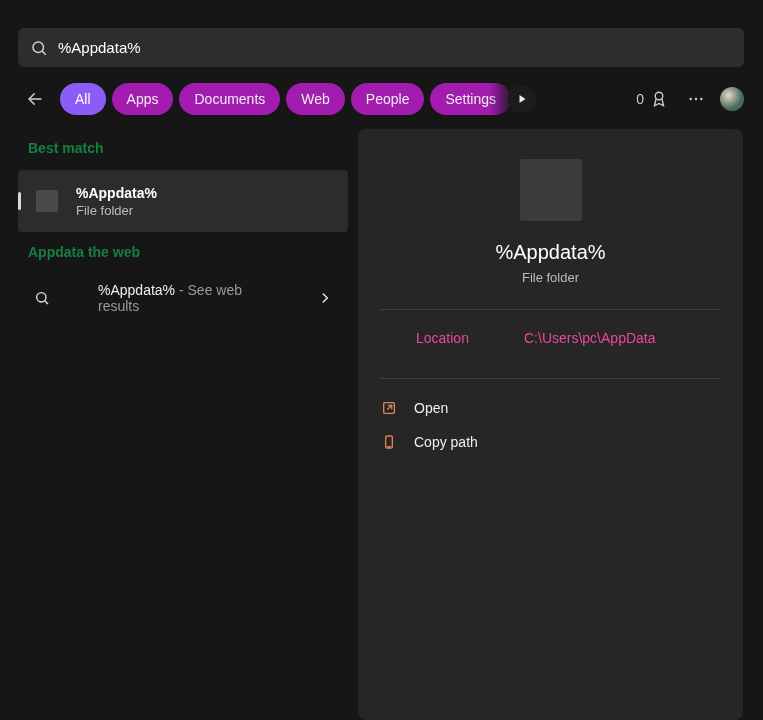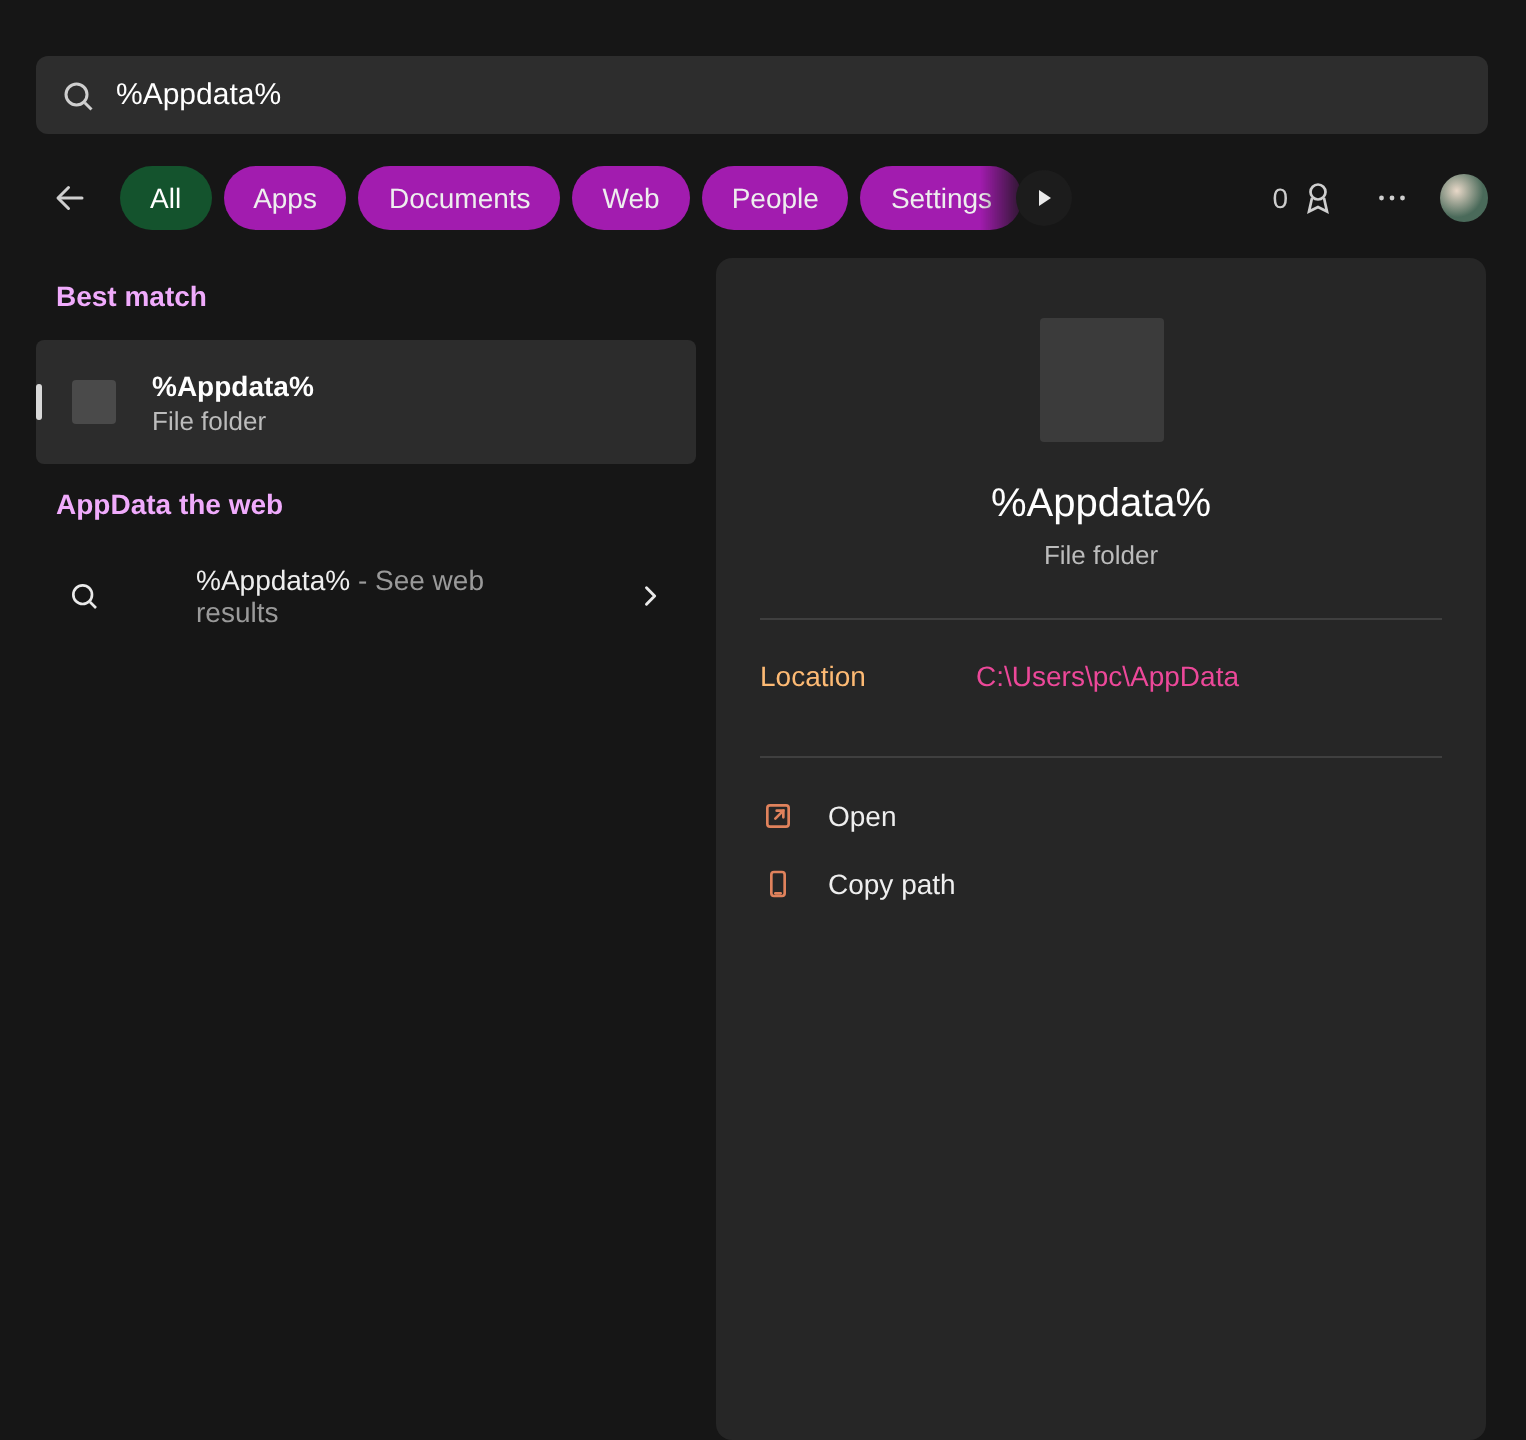--- a/index.html
+++ b/index.html
@@ -57,21 +57,21 @@
       padding: 0 15px;
       border-radius: 16px;
       background: #a21caf;
       color: #eee;
       display: flex;
       align-items: center;
       font-size: 14px;
       white-space: nowrap;
       flex: none;
     }
-    .pill.active { background: #14532d; color: #fff; }
+    .pill.active { background: #8b5cf6; color: #fff; }
     .scroll-indicator {
       width: 28px; height: 28px;
       border-radius: 50%;
       background: #1c1c1c;
       display: flex; align-items: center; justify-content: center;
       margin-left: -12px;
       position: relative;
       z-index: 2;
     }
     .spacer { flex: 1; }
@@ -95,21 +95,21 @@
     }
     
     .left-col {
       position: absolute;
       left: 18px; top: 130px;
       width: 330px;
     }
     .section-title {
       font-size: 14px;
       font-weight: 600;
-      color: #f0abfc;
+      color: #15803d;
       margin: 10px 10px 14px 10px;
     }
     .result-card {
       background: #2c2c2c;
       border-radius: 4px;
       height: 62px;
       display: flex;
       align-items: center;
       padding: 0 18px;
       position: relative;
@@ -174,21 +174,21 @@
     .hr {
       height: 1px;
       background: #3f3f3f;
       margin: 24px 0 12px 0;
     }
     .kv-row {
       display: flex;
       padding: 8px 0;
       font-size: 14px;
     }
-    .kv-row .k { width: 108px; color: #fdba74; }
+    .kv-row .k { width: 108px; color: #ec4899; margin-left: 36px; }
     .kv-row .v { color: #ec4899; }
     .action-row {
       display: flex;
       align-items: center;
       padding: 8px 0;
       font-size: 14px;
       color: #eee;
       gap: 16px;
     }
     .action-row .aicon {
@@ -255,21 +255,21 @@
 <div class="left-col">
   <div class="section-title">Best match</div>
   <div class="result-card">
     <div class="accent"></div>
     <div class="folder-thumb"></div>
     <div class="lines">
       <div class="t1">%Appdata%</div>
       <div class="t2">File folder</div>
     </div>
   </div>
-  <div class="section-title">AppData the web</div>
+  <div class="section-title">Appdata the web</div>
   <div class="web-row">
     <span class="magnify-sm">
       <svg viewBox="0 0 24 24" width="16" height="16" fill="none" stroke="#eaeaea" stroke-width="2">
         <circle cx="11" cy="11" r="7"></circle>
           <line x1="16.5" y1="16.5" x2="21" y2="21"></line>
       </svg>
     </span>
     <span class="q">
       <span>%Appdata%</span><span class="suffix"> - See web results</span>
     </span>

